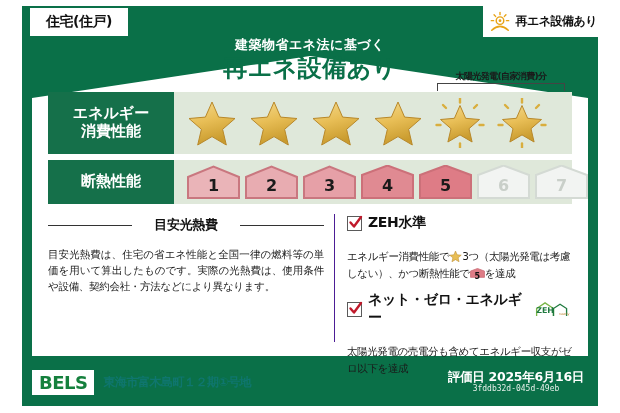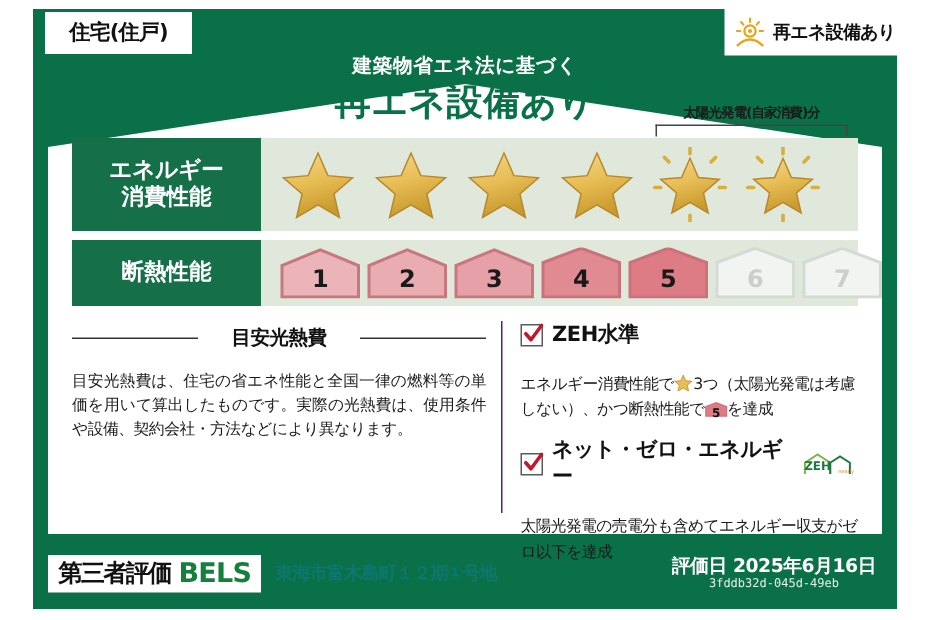--- a/index.html
+++ b/index.html
@@ -371,21 +371,20 @@
           </div>
           <div class="chk-body">太陽光発電の売電分も含めてエネルギー収支がゼロ以下を達成</div>
         </div>
 
       </div>
     </div>
   </div>
 
   <div class="footer">
     <div class="bels">
-      <span class="jp">第三者評価</span>
       <span class="en">BELS</span>
     </div>
     <span class="addr">東海市富木島町１２期①号地</span>
     <div class="fright">
       <div class="fdate">評価日 2025年6月16日</div>
       <div class="fid">3fddb32d-045d-49eb</div>
     </div>
   </div>
 
 </div>

